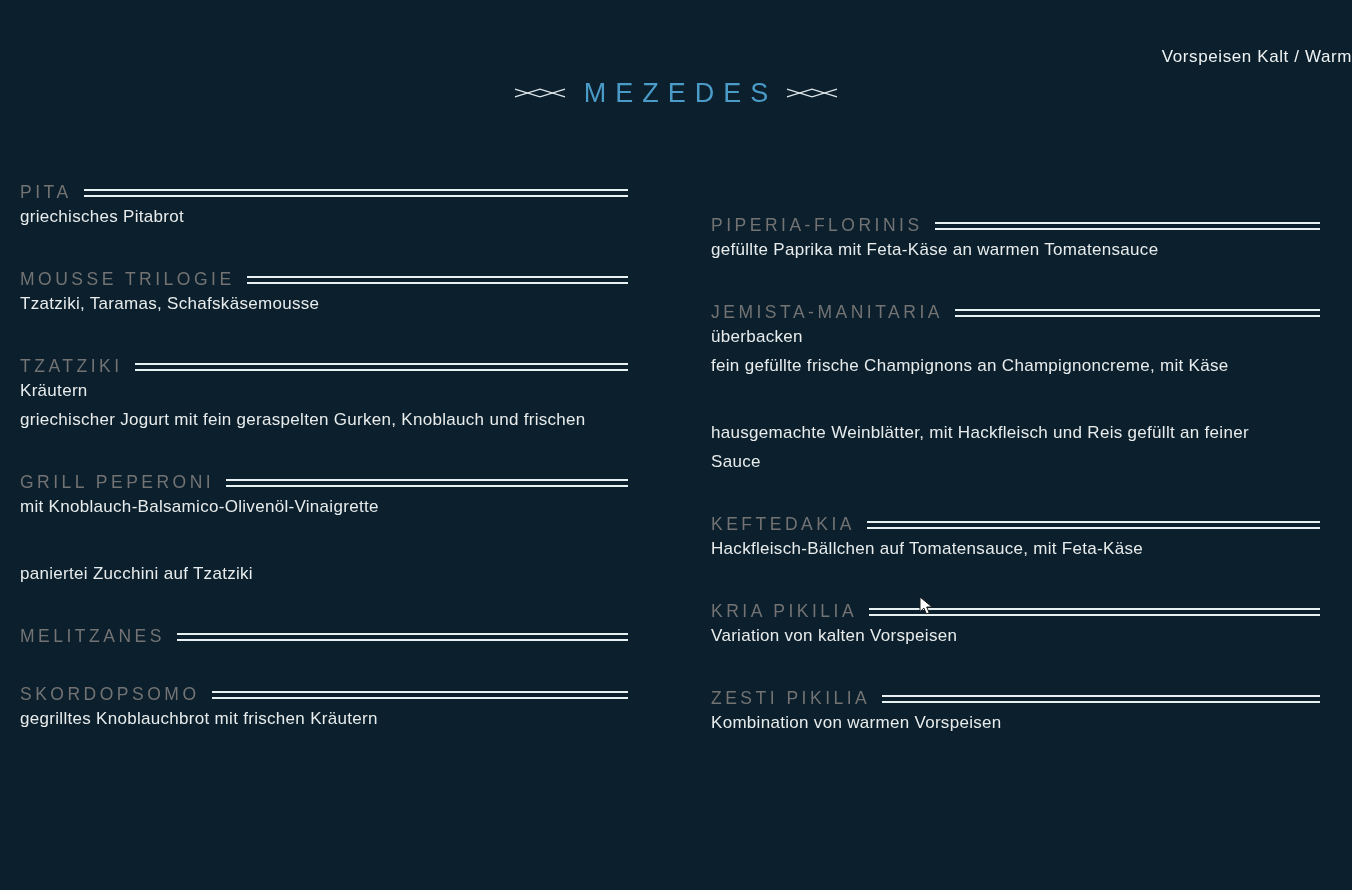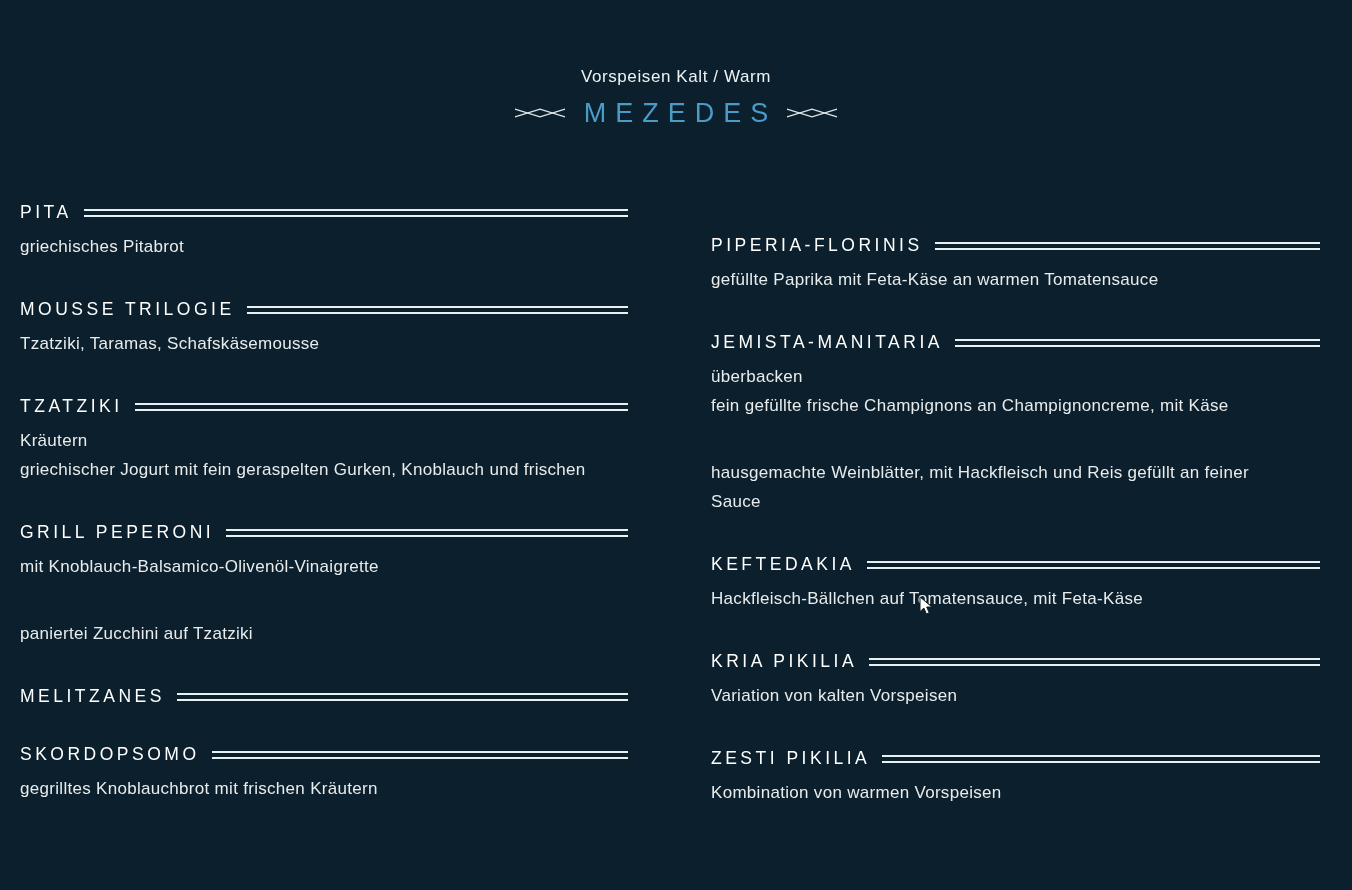--- a/index.html
+++ b/index.html
@@ -6,21 +6,21 @@
   html, body {
     width: 1352px; height: 890px;
     background: #0b1f2c;
     font-family: "Liberation Sans", sans-serif;
     overflow: hidden;
     position: relative;
   }
   .page { width: 100%; height: 100%; position: relative; }
 
   
-  .header { text-align: center; padding-top: 66px; }
+  .header { text-align: right; padding-top: 46px; }
   .subtitle {
     color: #eef2f2;
     font-size: 17px;
     letter-spacing: 0.6px;
     line-height: 22px;
   }
   .title-row {
     margin-top: 8px;
     display: flex;
     align-items: center;
@@ -51,34 +51,34 @@
 
   
   .item { margin-bottom: 38px; }
   .item-head {
     display: flex;
     align-items: center;
     gap: 12px;
     height: 20px;
   }
   .item-name {
-    color: #ffffff;
+    color: #737373;
     font-size: 17.5px;
     letter-spacing: 3.5px;
     white-space: nowrap;
     flex: 0 0 auto;
   }
   .item-rule {
     flex: 1 1 auto;
     height: 8px;
     border-top: 2px solid #e7f1f1;
     border-bottom: 2px solid #e7f1f1;
     margin-top: 1px;
   }
-  .item-desc { margin-top: 10px; }
+  .item-desc { }
   .desc-line {
     color: #e8ecec;
     font-size: 17px;
     letter-spacing: 0.3px;
     line-height: 29px;
     white-space: nowrap;
   }
 
   
   .cursor {

